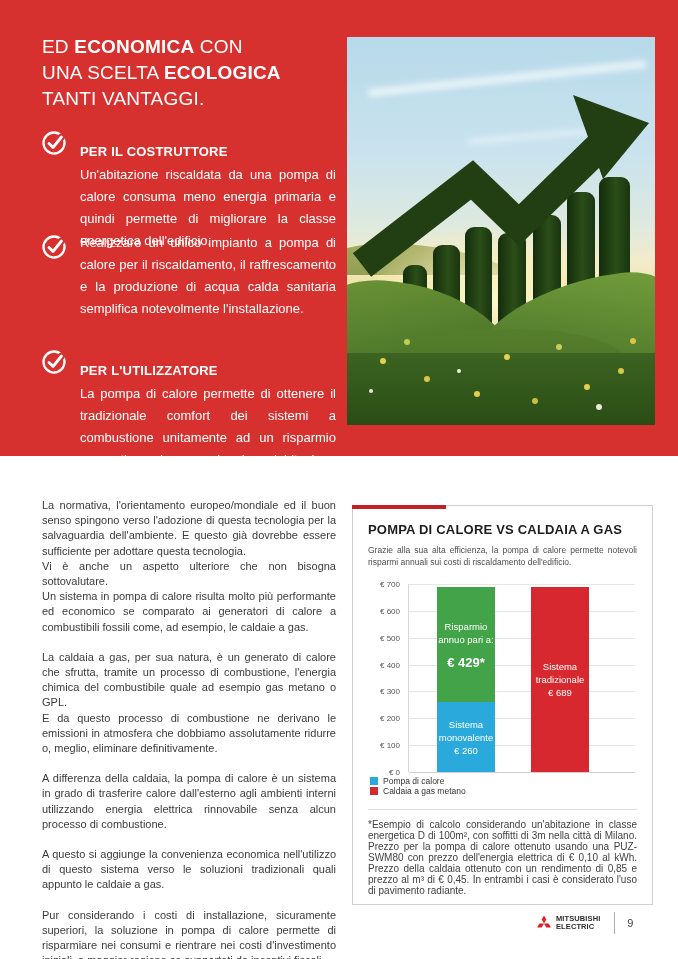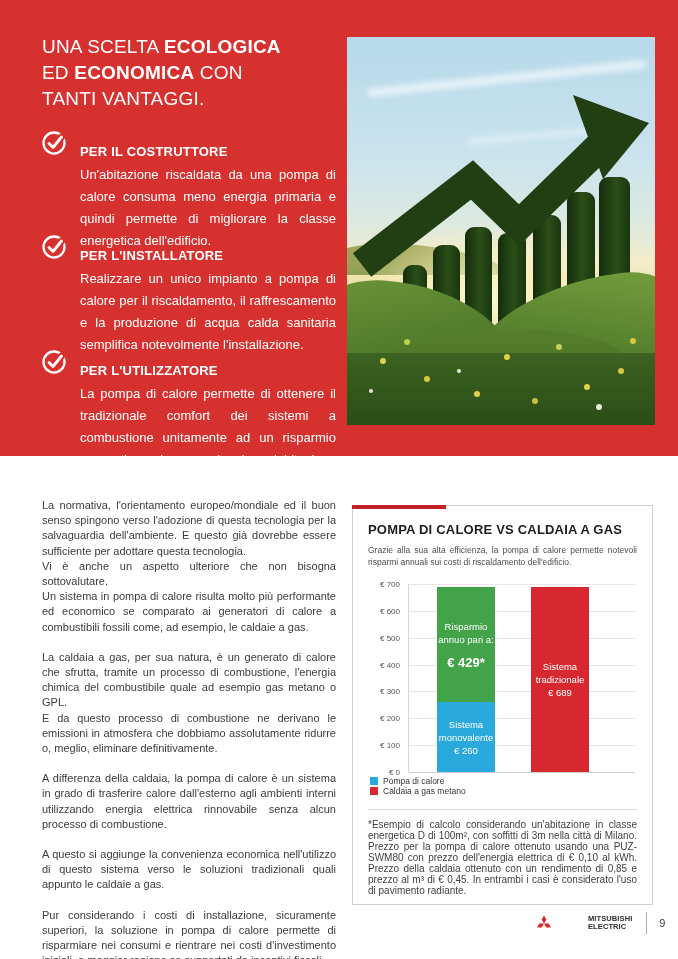--- a/index.html
+++ b/index.html
@@ -68,35 +68,35 @@
   .seg-label-bold { font-size:13px; font-weight:700; color:#fff; margin-top:9px; }
   .legend { display:flex; margin-top:4px; padding-left:2px;flex-direction:column; }
   .legend-item { display:flex; align-items:center; margin-right:46px; }
   .swatch { width:8px; height:8px; margin-right:5px; display:inline-block; }
   .legend-label { font-size:8.5px; color:#333; }
   .card-divider { height:1px; background:#dcdcdc; margin:13px 0 0 0; }
   .footnote { font-size:10px; line-height:11px; color:#3f3f3f; margin-top:9px; text-align:justify; }
 
   
   .footer { position:absolute; left:536px; top:912px; display:flex; align-items:center; }
-  .brand { display:flex; align-items:flex-end;gap:32px; }
+  .brand { display:flex; align-items:flex-end; }
   .brand-name { margin-left:4px; font-size:7.5px; line-height:8px; font-weight:700; color:#2d2d2d; letter-spacing:.1px; }
   .brand-name span { display:block; }
   .vrule { width:1px; height:22px; background:#adadad; margin:0 12px 0 14px; }
   .pageno { font-size:11px; color:#3c3c3c; }
 </style>
 </head>
 <body>
 
 <div class="page">
 
   <section class="hero">
     <div class="hero-title">
+      <div><span>ED </span><span class="b">ECONOMICA</span><span> CON</span></div>
       <div><span>UNA SCELTA </span><span class="b">ECOLOGICA</span><span></span></div>
-      <div><span>ED </span><span class="b">ECONOMICA</span><span> CON</span></div>
       <div><span>TANTI VANTAGGI.</span><span class="b"></span><span></span></div>
     </div>
 
     <div class="benefit benefit-1">
       <span class="check">
         <svg width="28" height="28" viewBox="0 0 28 28">
             <circle cx="14" cy="14" r="10.5" fill="none" stroke="#fff" stroke-width="2.3"></circle>
             <path d="M9 14.5 L13 18.5 L21.5 8" fill="none" stroke="#d7312f" stroke-width="7" stroke-linecap="round"></path>
             <path d="M9 14.5 L13 18.5 L21.5 8" fill="none" stroke="#fff" stroke-width="2.8" stroke-linecap="round" stroke-linejoin="round"></path>
           </svg>
@@ -109,21 +109,20 @@
 
     <div class="benefit benefit-2">
       <span class="check">
         <svg width="28" height="28" viewBox="0 0 28 28">
             <circle cx="14" cy="14" r="10.5" fill="none" stroke="#fff" stroke-width="2.3"></circle>
             <path d="M9 14.5 L13 18.5 L21.5 8" fill="none" stroke="#d7312f" stroke-width="7" stroke-linecap="round"></path>
             <path d="M9 14.5 L13 18.5 L21.5 8" fill="none" stroke="#fff" stroke-width="2.8" stroke-linecap="round" stroke-linejoin="round"></path>
           </svg>
       </span>
       <div class="benefit-content">
-        <h3>PER L'INSTALLATORE</h3>
         <p>Realizzare un unico impianto a pompa di calore per il riscaldamento, il raffrescamento e la produzione di acqua calda sanitaria semplifica notevolmente l'installazione.</p>
       </div>
     </div>
 
     <div class="benefit benefit-3">
       <span class="check">
         <svg width="28" height="28" viewBox="0 0 28 28">
             <circle cx="14" cy="14" r="10.5" fill="none" stroke="#fff" stroke-width="2.3"></circle>
             <path d="M9 14.5 L13 18.5 L21.5 8" fill="none" stroke="#d7312f" stroke-width="7" stroke-linecap="round"></path>
             <path d="M9 14.5 L13 18.5 L21.5 8" fill="none" stroke="#fff" stroke-width="2.8" stroke-linecap="round" stroke-linejoin="round"></path>

